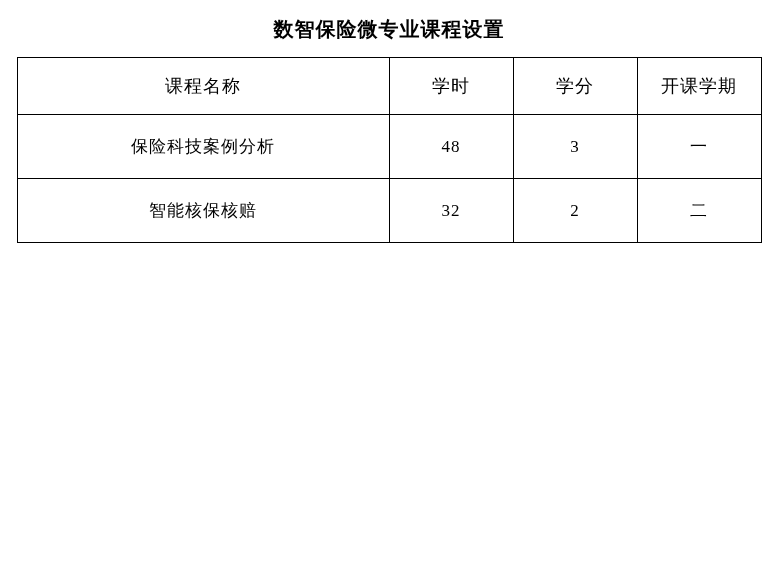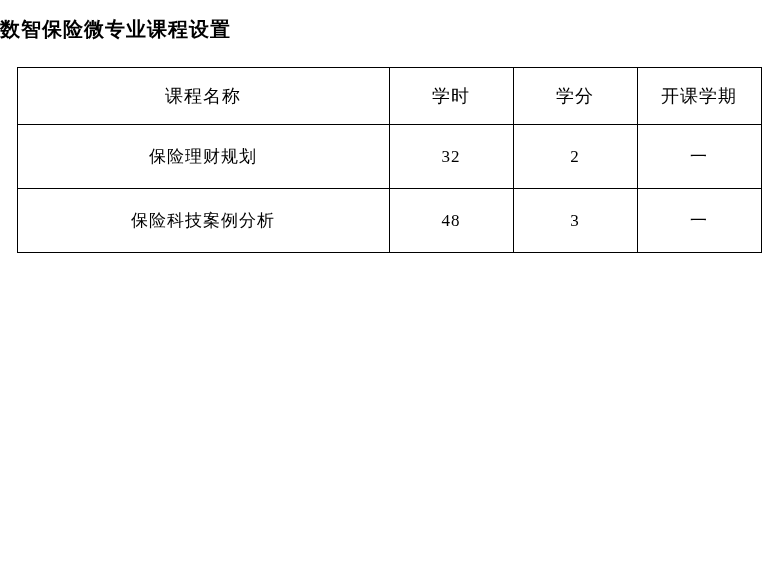--- a/index.html
+++ b/index.html
@@ -14,31 +14,32 @@
     color: #000000;
     overflow: hidden;
   }
   .page {
     width: 778px;
     height: 573px;
     position: relative;
     box-sizing: border-box;
   }
   .doc-title {
+    text-align: center;
     font-size: 20px;
     font-weight: bold;
     letter-spacing: 1px;
     padding-top: 16px;
     padding-bottom: 14px;
     font-family: "Liberation Serif", "DejaVu Serif", serif;
   }
   table.course-table {
     border-collapse: collapse;
     width: 744px;
-    margin: 10px auto;
+    margin: 0 auto;
     table-layout: fixed;
   }
   table.course-table td,
   table.course-table th {
     border: 1px solid #000000;
     text-align: center;
     vertical-align: middle;
     font-size: 17px;
     font-weight: normal;
     font-family: "Liberation Serif", "DejaVu Serif", serif;
@@ -76,27 +77,27 @@
     <thead>
       <tr>
         <td>课程名称</td>
         <td>学时</td>
         <td>学分</td>
         <td>开课学期</td>
       </tr>
     </thead>
     <tbody>
       <tr>
-        <td>保险理财规划</td>
-        <td class="num-cell">32</td>
-        <td class="num-cell">2</td>
-        <td>一</td>
-      </tr>
-      <tr>
         <td>保险科技案例分析</td>
         <td class="num-cell">48</td>
         <td class="num-cell">3</td>
         <td>一</td>
+      </tr>
+      <tr>
+        <td>智能核保核赔</td>
+        <td class="num-cell">32</td>
+        <td class="num-cell">2</td>
+        <td>二</td>
       </tr>
     </tbody>
   </table>
 
 </div>
 
 </body></html>

